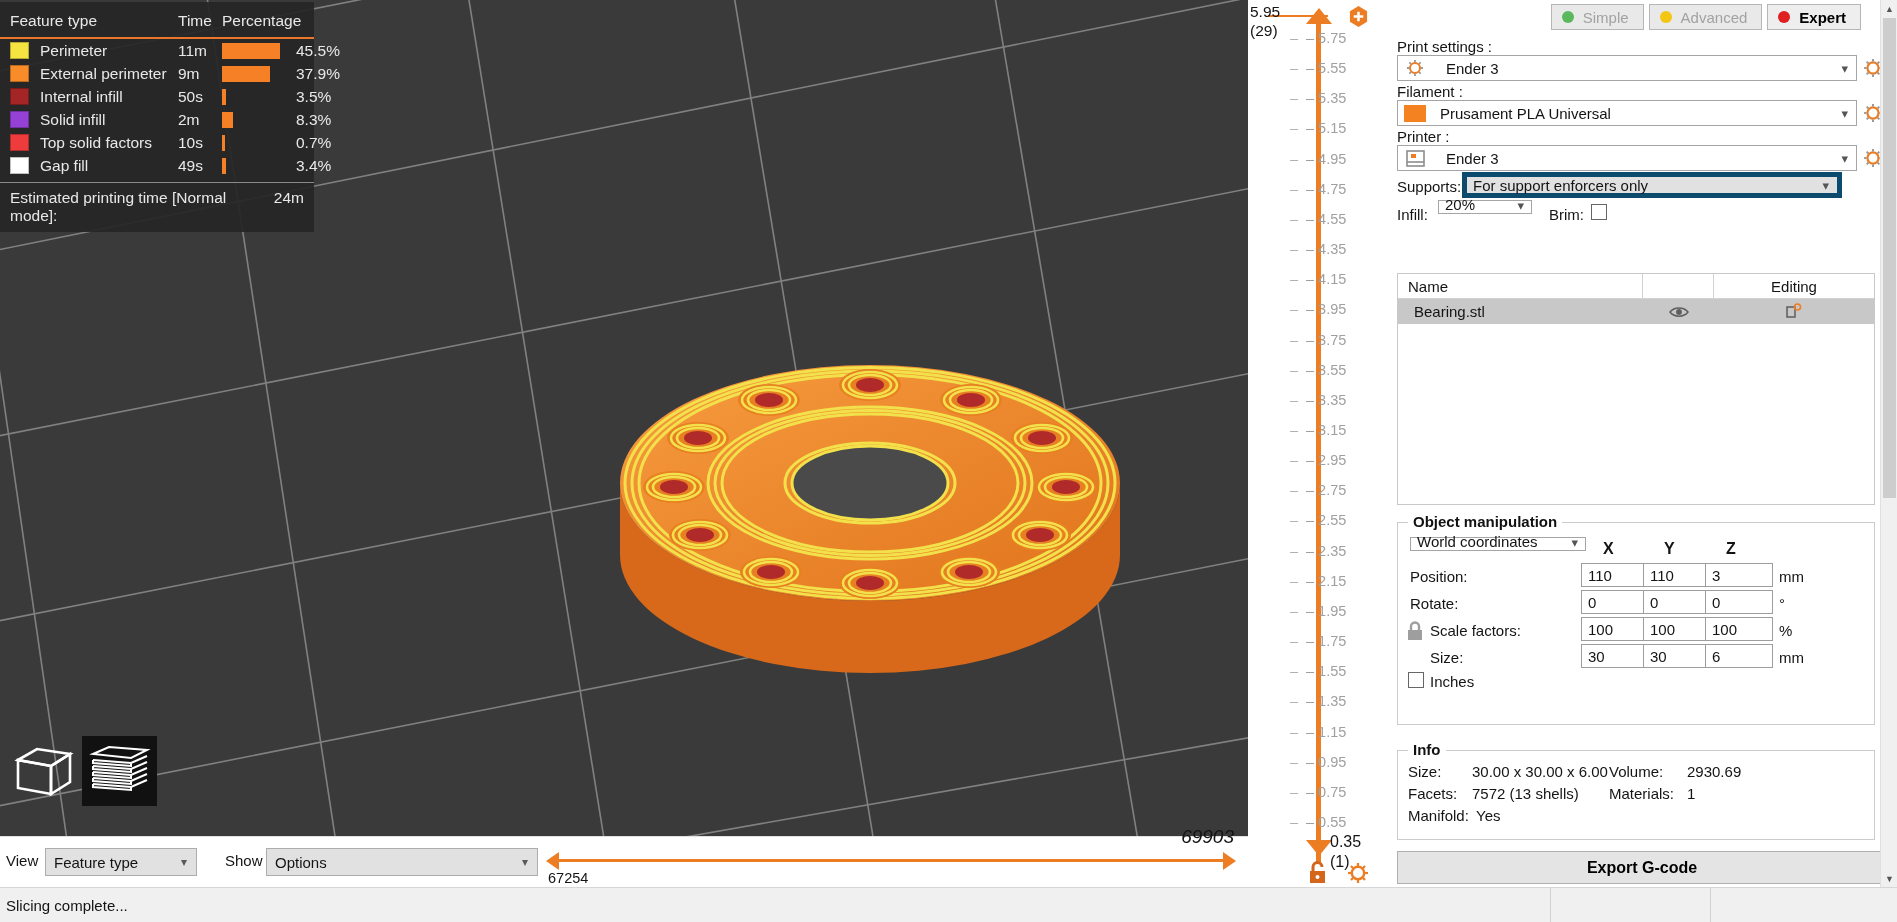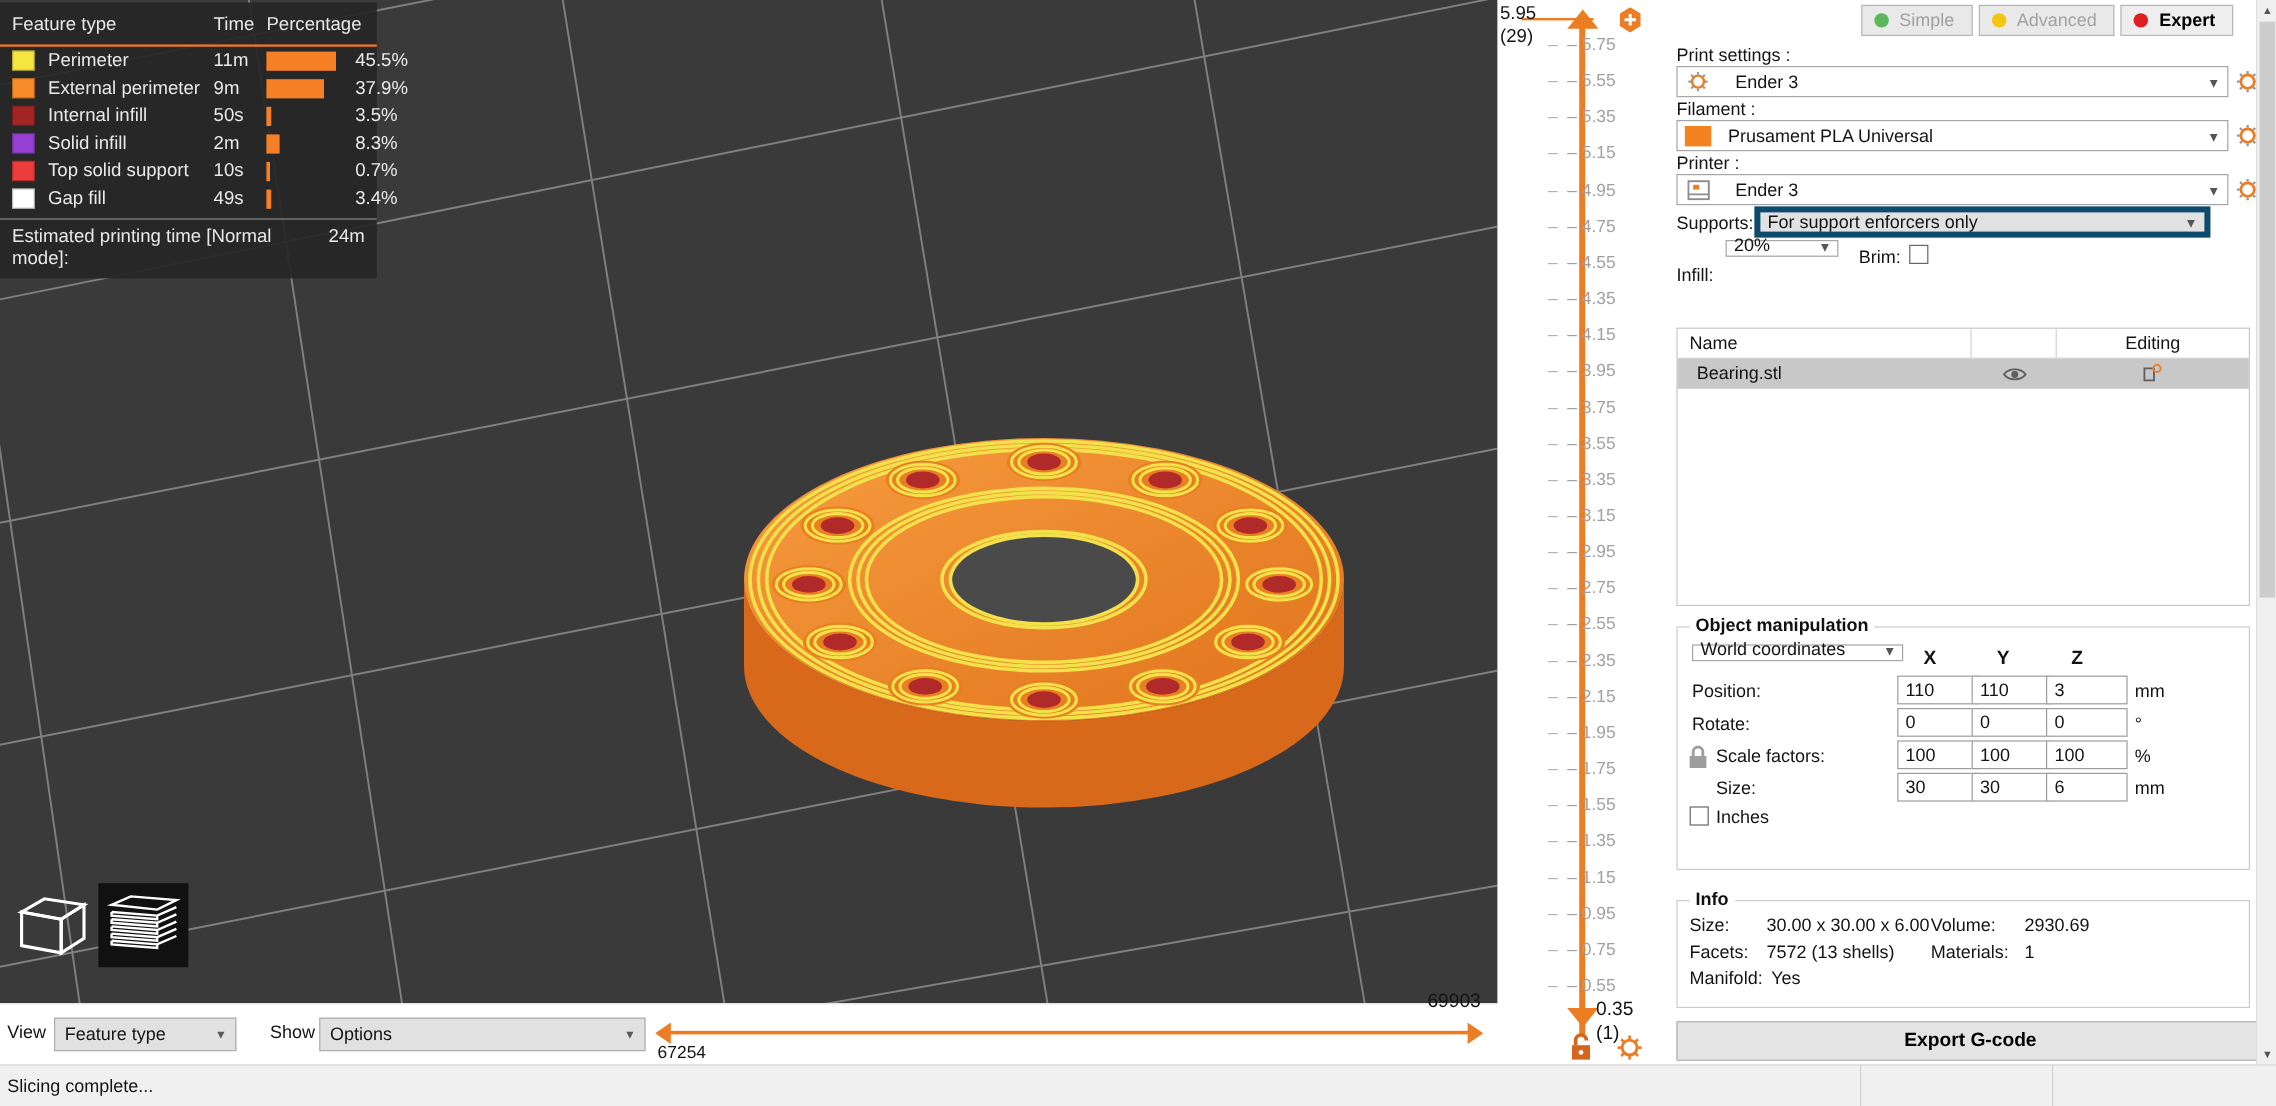--- a/index.html
+++ b/index.html
@@ -109,21 +109,21 @@
     position: absolute; left: 12px; right: 12px; top: 11px; height: 3px; background: #ec7d23;
   }
   .hs-arrow-l, .hs-arrow-r {
     position: absolute; top: 4px; width: 0; height: 0;
     border-top: 9px solid transparent; border-bottom: 9px solid transparent;
   }
   .hs-arrow-l { left: 0; border-right: 13px solid #ec7d23; }
   .hs-arrow-r { right: 0; border-left: 13px solid #ec7d23; }
   .hs-lbl-hi {
     position: absolute; right: 2px; top: -22px;
-    font-size: 16px; color: #141414;
+    font-size: 19px; color: #141414; font-style: italic;
   }
   .hs-lbl-lo {
     position: absolute; left: 2px; top: 22px;
     font-size: 14.5px; color: #141414;
   }
 
   
   #statusbar {
     position: absolute; left: 0; top: 887px;
     width: 1897px; height: 35px;
@@ -477,21 +477,21 @@
             <span class="swatch" style="background: rgb(149, 65, 214);"></span>
             <span class="lr-name">Solid infill</span>
             <span class="lr-time">2m</span>
             <span class="lr-bar-wrap">
               <span class="lr-bar" style="width: 10.5802px;"></span>
             </span>
             <span class="lr-pct">8.3%</span>
           </div>
           <div class="legend-row">
             <span class="swatch" style="background: rgb(238, 59, 59);"></span>
-            <span class="lr-name">Top solid support</span>
+            <span class="lr-name">Top solid factors</span>
             <span class="lr-time">10s</span>
             <span class="lr-bar-wrap">
               <span class="lr-bar" style="width: 2.5px;"></span>
             </span>
             <span class="lr-pct">0.7%</span>
           </div>
           <div class="legend-row">
             <span class="swatch" style="background: rgb(255, 255, 255);"></span>
             <span class="lr-name">Gap fill</span>
             <span class="lr-time">49s</span>
@@ -701,21 +701,21 @@
           </svg>
       </span>
     </div>
 
     <span class="sec-label" style="left:6px; top:178px;">Supports:</span>
     <div class="supports-combo" style="left:71px; top:172px; width:380px;">
       <span>For support enforcers only</span>
       <span class="caret" style="margin-left:auto;color:#555;font-size:13px;padding-right:4px;">▾</span>
     </div>
 
-    <span class="sec-label" style="left:6px; top:221px;">Infill:</span>
+    <span class="sec-label" style="left:6px; top:206px;">Infill:</span>
     <div class="infill-combo" style="left:47px; top:200px; width:94px;">
       <span>20%</span>
       <span class="caret" style="margin-left:auto;color:#555;font-size:13px;padding-right:3px;">▾</span>
     </div>
     <span class="sec-label" style="left:158px; top:206px;">Brim:</span>
     <span class="chk" style="position:absolute; left:200px; top:204px;"></span>
 
     <div class="objlist">
       <div class="objlist-head">
         <span class="olh-name">Name</span>

